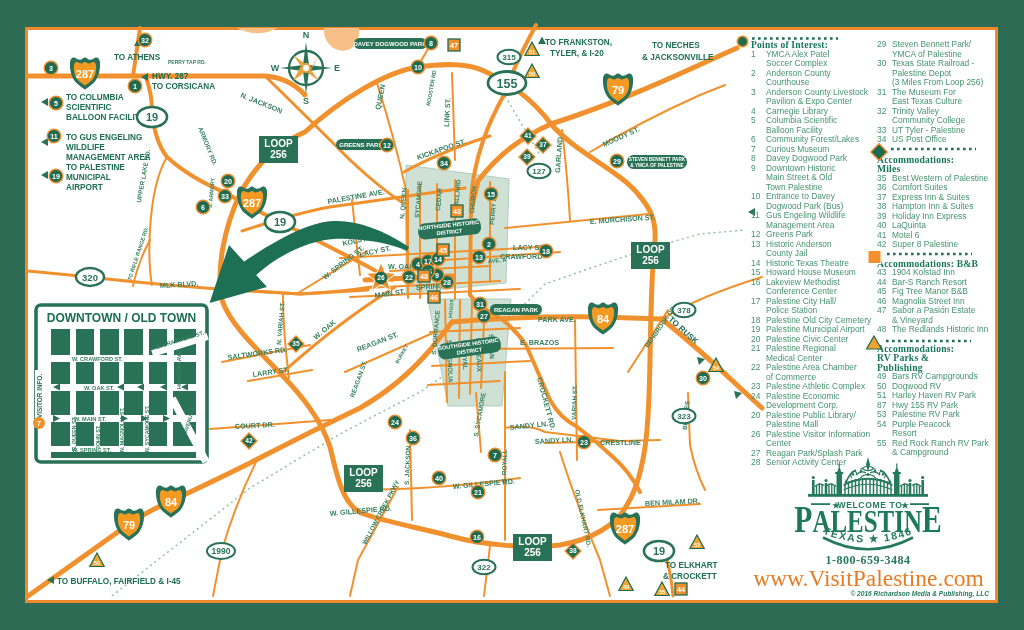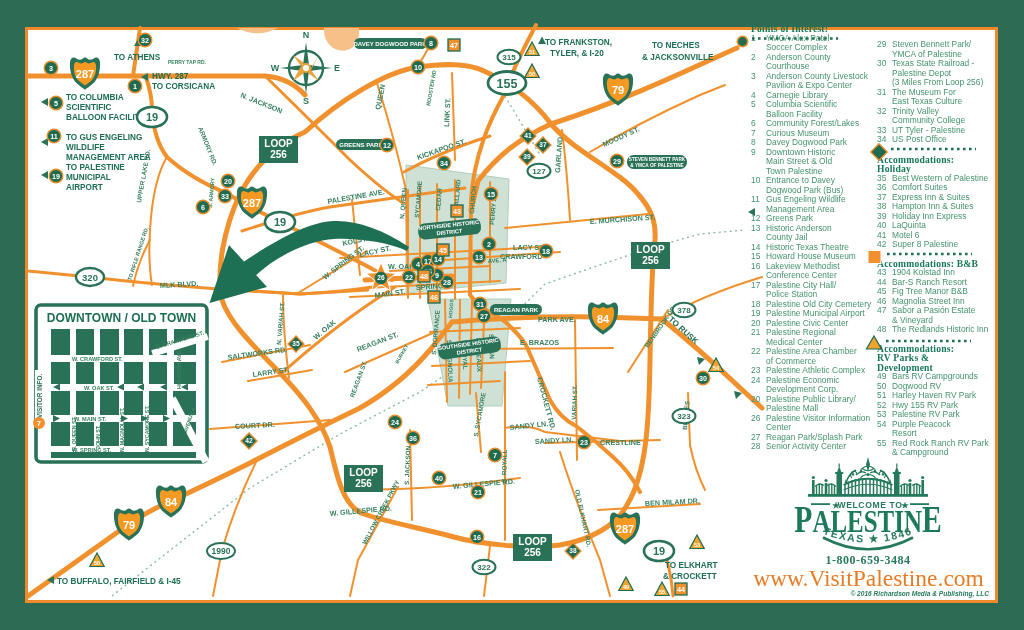--- a/index.html
+++ b/index.html
@@ -813,21 +813,21 @@
 </g>
 
 <rect x="35" y="370" width="9" height="56" fill="#fff"></rect>
 <text fill="#2a7257" font-weight="bold" font-size="6.4px" x="42" y="418" transform="rotate(-90 42 418)">VISITOR INFO.</text>
 
 <circle cx="39" cy="423" r="6" fill="#f0912e"></circle>
         <text class="wt" font-size="7px" x="39" y="425.5">7</text>
 </g>
 </svg>
 
-<div class="legend" style="left:751px;top:24px;">
+<div class="legend" style="left:751px;top:40px;">
 <div class="hd">Points of Interest:</div>
 <div class="li"><span class="n">1</span>YMCA Alex Patel<br>Soccer Complex</div>
 <div class="li"><span class="n">2</span>Anderson County<br>Courthouse</div>
 <div class="li"><span class="n">3</span>Anderson County Livestock<br>Pavilion &amp; Expo Center</div>
 <div class="li"><span class="n">4</span>Carnegie Library</div>
 <div class="li"><span class="n">5</span>Columbia Scientific<br>Balloon Facility</div>
 <div class="li"><span class="n">6</span>Community Forest/Lakes</div>
 <div class="li"><span class="n">7</span>Curious Museum</div>
 <div class="li"><span class="n">8</span>Davey Dogwood Park</div>
 <div class="li"><span class="n">9</span>Downtown Historic<br>Main Street &amp; Old<br>Town Palestine</div>
@@ -856,21 +856,21 @@
 <div class="li"><span class="n">29</span>Steven Bennett Park/<br>YMCA of Palestine</div>
 <div class="li"><span class="n">30</span>Texas State Railroad -<br>Palestine Depot<br>(3 Miles From Loop 256)</div>
 <div class="li"><span class="n">31</span>The Museum For<br>East Texas Culture</div>
 <div class="li"><span class="n">32</span>Trinity Valley<br>Community College</div>
 <div class="li"><span class="n">33</span>UT Tyler - Palestine</div>
 <div class="li"><span class="n">34</span>US Post Office</div>
 </div>
 
 <div class="legend" style="left:877px;top:154.5px;">
 <div class="hd">Accommodations:</div>
-<div class="hd">Holiday</div>
+<div class="hd">Miles</div>
 <div class="li"><span class="n">35</span>Best Western of Palestine</div>
 <div class="li"><span class="n">36</span>Comfort Suites</div>
 <div class="li"><span class="n">37</span>Express Inn &amp; Suites</div>
 <div class="li"><span class="n">38</span>Hampton Inn &amp; Suites</div>
 <div class="li"><span class="n">39</span>Holiday Inn Express</div>
 <div class="li"><span class="n">40</span>LaQuinta</div>
 <div class="li"><span class="n">41</span>Motel 6</div>
 <div class="li"><span class="n">42</span>Super 8 Palestine</div>
 </div>
 
@@ -880,25 +880,25 @@
 <div class="li"><span class="n">44</span>Bar-S Ranch Resort</div>
 <div class="li"><span class="n">45</span>Fig Tree Manor B&amp;B</div>
 <div class="li"><span class="n">46</span>Magnolia Street Inn</div>
 <div class="li"><span class="n">47</span>Sabor a Pasión Estate<br>&amp; Vineyard</div>
 <div class="li"><span class="n">48</span>The Redlands Historic Inn</div>
 </div>
 
 <div class="legend" style="left:877px;top:343.5px;">
 <div class="hd">Accommodations:</div>
 <div class="hd">RV Parks &amp;</div>
-<div class="hd">Development</div>
+<div class="hd">Publishing</div>
 <div class="li"><span class="n">49</span>Bars RV Campgrounds</div>
 <div class="li"><span class="n">50</span>Dogwood RV</div>
 <div class="li"><span class="n">51</span>Harley Haven RV Park</div>
-<div class="li"><span class="n">52</span>Hwy 155 RV Park</div>
+<div class="li"><span class="n">87</span>Hwy 155 RV Park</div>
 <div class="li"><span class="n">53</span>Palestine RV Park</div>
 <div class="li"><span class="n">54</span>Purple Peacock<br>Resort</div>
 <div class="li"><span class="n">55</span>Red Rock Ranch RV Park<br>&amp; Campground</div>
 </div>
 
 <svg width="1024" height="630" viewBox="0 0 1024 630" style="pointer-events:none;">
 
 <circle cx="742.5" cy="41.5" r="5.2" fill="#1e6b50" stroke="#e98d2c" stroke-width="1.6"></circle>
 
 <line x1="752" y1="38.5" x2="838" y2="38.5" stroke="#1d6e52" stroke-width="2.6" stroke-dasharray="2.6 3.4"></line>

